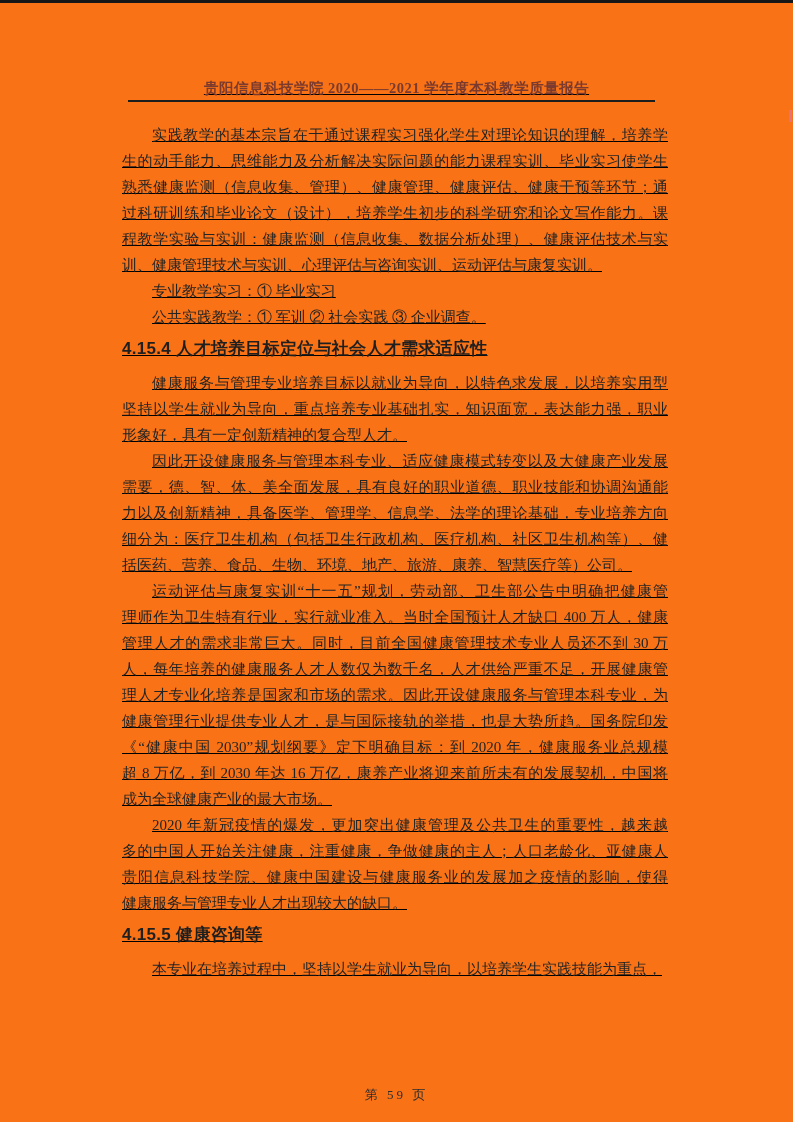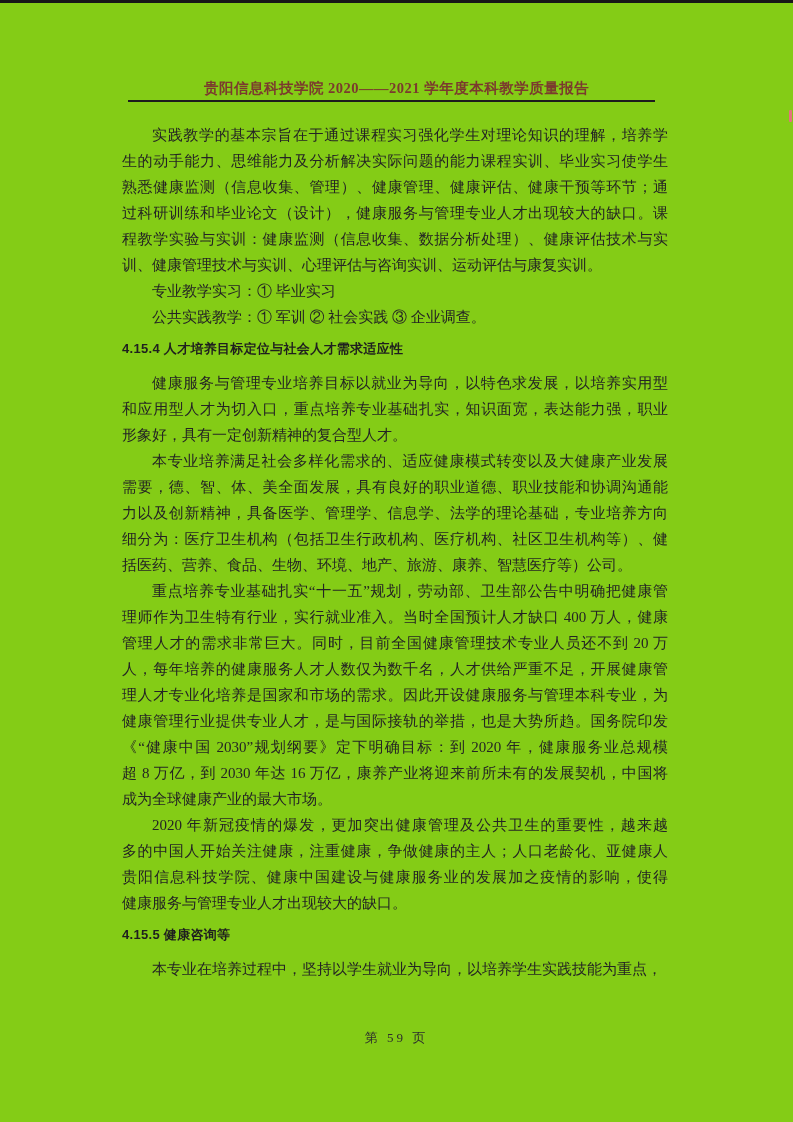--- a/index.html
+++ b/index.html
@@ -5,22 +5,23 @@
   * { margin: 0; padding: 0; box-sizing: border-box; }
   html, body { background: #ffffff; }
   body {
     font-family: "Liberation Serif", "DejaVu Serif", serif;
     width: 793px;
   }
   .page {
     position: relative;
     width: 793px;
     height: 1122px;
-    background: #84cc16;
+    background: #f97316;
     overflow: hidden;
+    text-decoration: underline;
   }
   .scan-top-edge {
     position: absolute;
     top: 0; left: 0;
     width: 793px; height: 3px;
     background: #171717;
   }
   .scan-red-tick {
     position: absolute;
     right: 1px; top: 110px;
@@ -55,29 +56,29 @@
   .line { text-align: left; white-space: nowrap; }
   .line.jl {
     white-space: normal;
     text-align: justify;
     text-align-last: justify;
   }
   .line.indent { text-indent: 2em; }
   .heading {
     font-family: "Liberation Sans", "DejaVu Sans", sans-serif;
     font-weight: bold;
-    font-size: 13px;
+    font-size: 17px;
     color: #1f1f1f;
     line-height: 26px;
     margin: 6px 0 8px 0;
     letter-spacing: 0.3px;
   }
   .doc-footer {
     position: absolute;
-    left: 0; top: 1028px;
+    left: 0; top: 1085px;
     width: 793px;
     text-align: center;
   }
   .page-number-text {
     font-size: 13px;
     color: #2e2e2e;
     letter-spacing: 3px;
   }
 </style>
 </head>
@@ -90,43 +91,43 @@
   <div class="doc-header">
     <div class="header-title">贵阳信息科技学院 2020——2021 学年度本科教学质量报告</div>
     <div class="header-rule"></div>
   </div>
 
   <div class="content" id="doc-body">
       <div class="paragraph">
         <div class="line indent jl">实践教学的基本宗旨在于通过课程实习强化学生对理论知识的理解，培养学</div>
         <div class="line jl">生的动手能力、思维能力及分析解决实际问题的能力课程实训、毕业实习使学生</div>
         <div class="line jl">熟悉健康监测（信息收集、管理）、健康管理、健康评估、健康干预等环节；通</div>
-        <div class="line jl">过科研训练和毕业论文（设计），健康服务与管理专业人才出现较大的缺口。课</div>
+        <div class="line jl">过科研训练和毕业论文（设计），培养学生初步的科学研究和论文写作能力。课</div>
         <div class="line jl">程教学实验与实训：健康监测（信息收集、数据分析处理）、健康评估技术与实</div>
         <div class="line">训、健康管理技术与实训、心理评估与咨询实训、运动评估与康复实训。</div>
       </div>
       <div class="line indent">专业教学实习：① 毕业实习</div>
       <div class="line indent">公共实践教学：① 军训 ② 社会实践 ③ 企业调查。</div>
       <div class="heading">4.15.4 人才培养目标定位与社会人才需求适应性</div>
       <div class="paragraph">
         <div class="line indent jl">健康服务与管理专业培养目标以就业为导向，以特色求发展，以培养实用型</div>
-        <div class="line jl">和应用型人才为切入口，重点培养专业基础扎实，知识面宽，表达能力强，职业</div>
+        <div class="line jl">坚持以学生就业为导向，重点培养专业基础扎实，知识面宽，表达能力强，职业</div>
         <div class="line">形象好，具有一定创新精神的复合型人才。</div>
       </div>
       <div class="paragraph">
-        <div class="line indent jl">本专业培养满足社会多样化需求的、适应健康模式转变以及大健康产业发展</div>
+        <div class="line indent jl">因此开设健康服务与管理本科专业、适应健康模式转变以及大健康产业发展</div>
         <div class="line jl">需要，德、智、体、美全面发展，具有良好的职业道德、职业技能和协调沟通能</div>
         <div class="line jl">力以及创新精神，具备医学、管理学、信息学、法学的理论基础，专业培养方向</div>
         <div class="line jl">细分为：医疗卫生机构（包括卫生行政机构、医疗机构、社区卫生机构等）、健</div>
         <div class="line">括医药、营养、食品、生物、环境、地产、旅游、康养、智慧医疗等）公司。</div>
       </div>
       <div class="paragraph">
-        <div class="line indent jl">重点培养专业基础扎实“十一五”规划，劳动部、卫生部公告中明确把健康管</div>
+        <div class="line indent jl">运动评估与康复实训“十一五”规划，劳动部、卫生部公告中明确把健康管</div>
         <div class="line jl">理师作为卫生特有行业，实行就业准入。当时全国预计人才缺口 400 万人，健康</div>
-        <div class="line jl">管理人才的需求非常巨大。同时，目前全国健康管理技术专业人员还不到 20 万</div>
+        <div class="line jl">管理人才的需求非常巨大。同时，目前全国健康管理技术专业人员还不到 30 万</div>
         <div class="line jl">人，每年培养的健康服务人才人数仅为数千名，人才供给严重不足，开展健康管</div>
         <div class="line jl">理人才专业化培养是国家和市场的需求。因此开设健康服务与管理本科专业，为</div>
         <div class="line jl">健康管理行业提供专业人才，是与国际接轨的举措，也是大势所趋。国务院印发</div>
         <div class="line jl">《“健康中国 2030”规划纲要》定下明确目标：到 2020 年，健康服务业总规模</div>
         <div class="line jl">超 8 万亿，到 2030 年达 16 万亿，康养产业将迎来前所未有的发展契机，中国将</div>
         <div class="line">成为全球健康产业的最大市场。</div>
       </div>
       <div class="paragraph">
         <div class="line indent jl">2020 年新冠疫情的爆发，更加突出健康管理及公共卫生的重要性，越来越</div>
         <div class="line jl">多的中国人开始关注健康，注重健康，争做健康的主人；人口老龄化、亚健康人</div>

